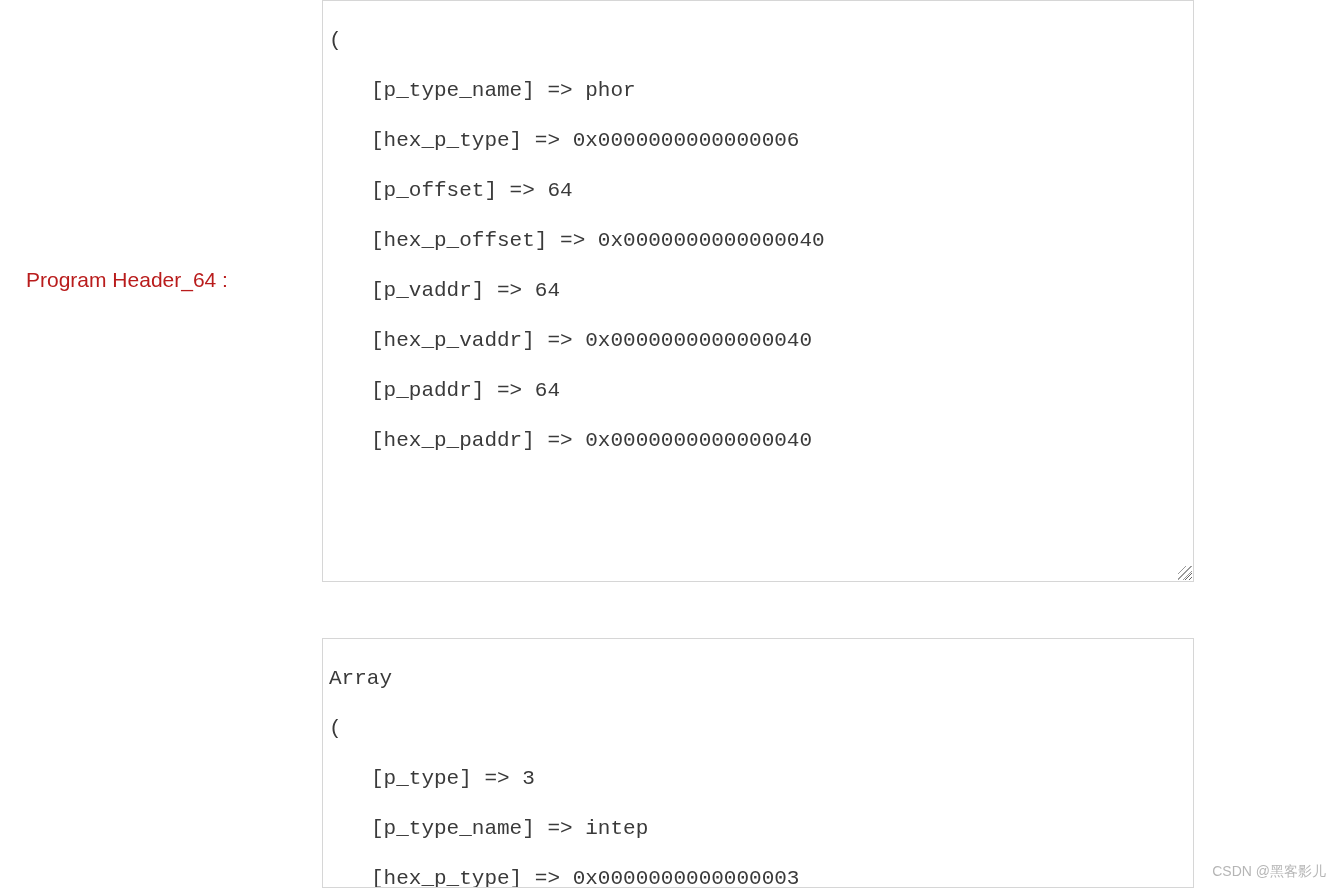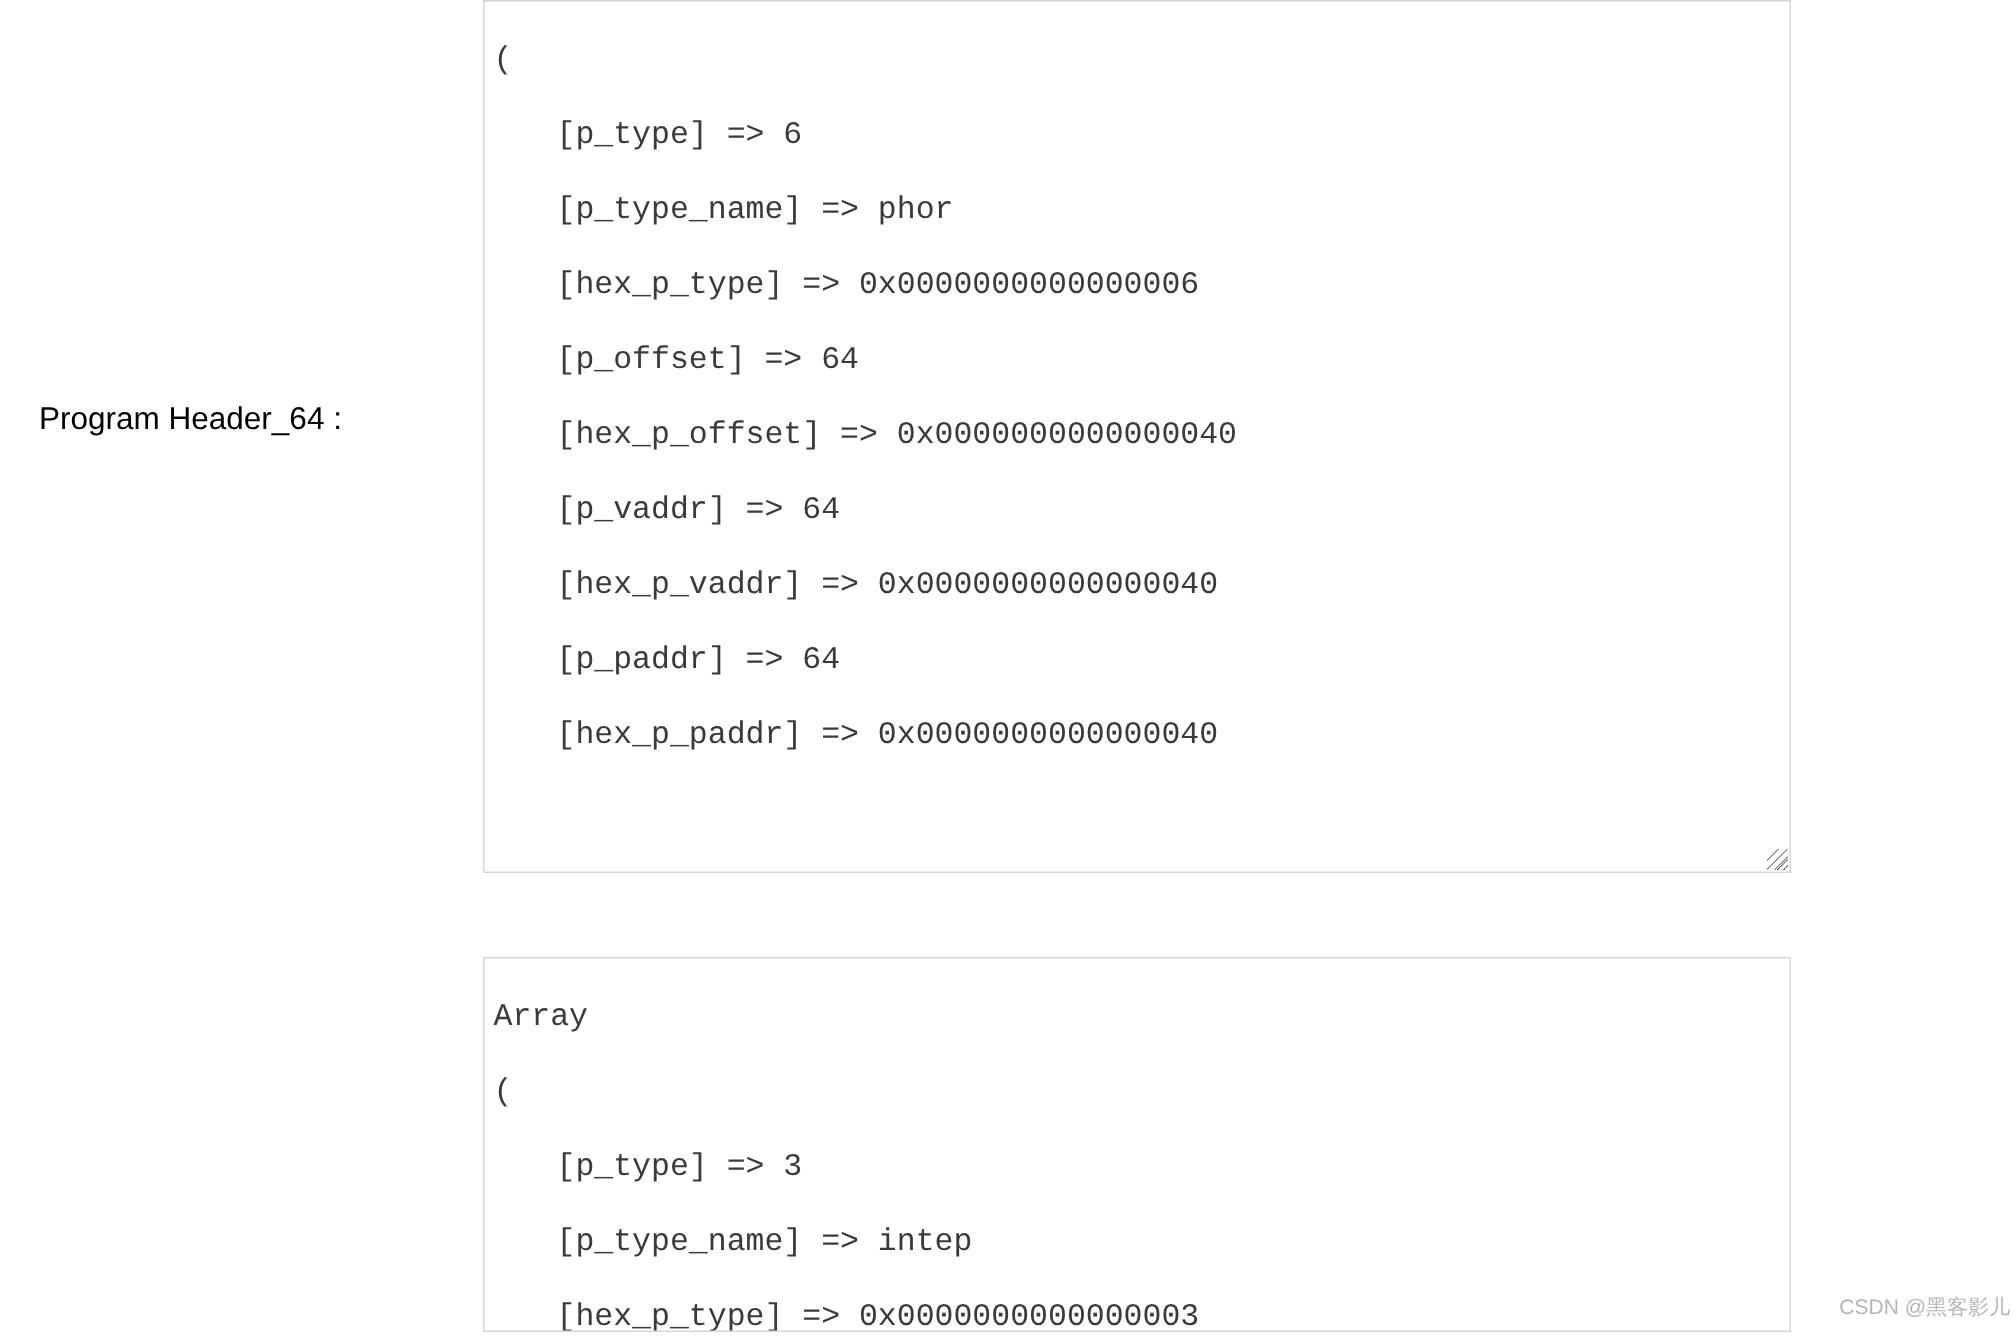--- a/index.html
+++ b/index.html
@@ -20,21 +20,21 @@
   }
   .left-col {
     width: 296px;
     flex: 0 0 296px;
     display: flex;
     align-items: flex-start;
     padding-top: 268px;
   }
   .section-label {
     font-size: 21px;
-    color: #000000;
+    color: #b91c1c;
     font-weight: 400;
     white-space: nowrap;
   }
   .right-col {
     flex: 1;
     display: flex;
     flex-direction: column;
     gap: 56px;
     padding-right: 150px;
     padding-top: 0;
@@ -66,42 +66,41 @@
       linear-gradient(135deg, transparent 0 5px, #9a9a9a 5px 6px, transparent 6px 9px, #9a9a9a 9px 10px, transparent 10px 13px, #9a9a9a 13px 14px, transparent 14px);
     pointer-events: none;
   }
   .box-2 {
     height: 250px;
   }
   .line { display: block; }
   .indent-4 { padding-left: 42px; }
   .watermark {
     position: absolute;
-    right: 4px;
+    right: 18px;
     bottom: 10px;
     font-size: 14px;
     color: rgba(120,120,120,0.55);
     font-family: Arial, "Microsoft YaHei", sans-serif;
     pointer-events: none;
   }
 </style>
 </head>
 <body>
 
 <div class="page">
 
   <div class="left-col">
     <span class="section-label">Program Header_64 :</span>
   </div>
 
   <div class="right-col">
 
     <div class="code-box box-1">
 <span class="line">(</span>
-<span class="line indent-4">[p_type] =&gt; 6</span>
 <span class="line indent-4">[p_type_name] =&gt; phor</span>
 <span class="line indent-4">[hex_p_type] =&gt; 0x0000000000000006</span>
 <span class="line indent-4">[p_offset] =&gt; 64</span>
 <span class="line indent-4">[hex_p_offset] =&gt; 0x0000000000000040</span>
 <span class="line indent-4">[p_vaddr] =&gt; 64</span>
 <span class="line indent-4">[hex_p_vaddr] =&gt; 0x0000000000000040</span>
 <span class="line indent-4">[p_paddr] =&gt; 64</span>
 <span class="line indent-4">[hex_p_paddr] =&gt; 0x0000000000000040</span>
 
 

